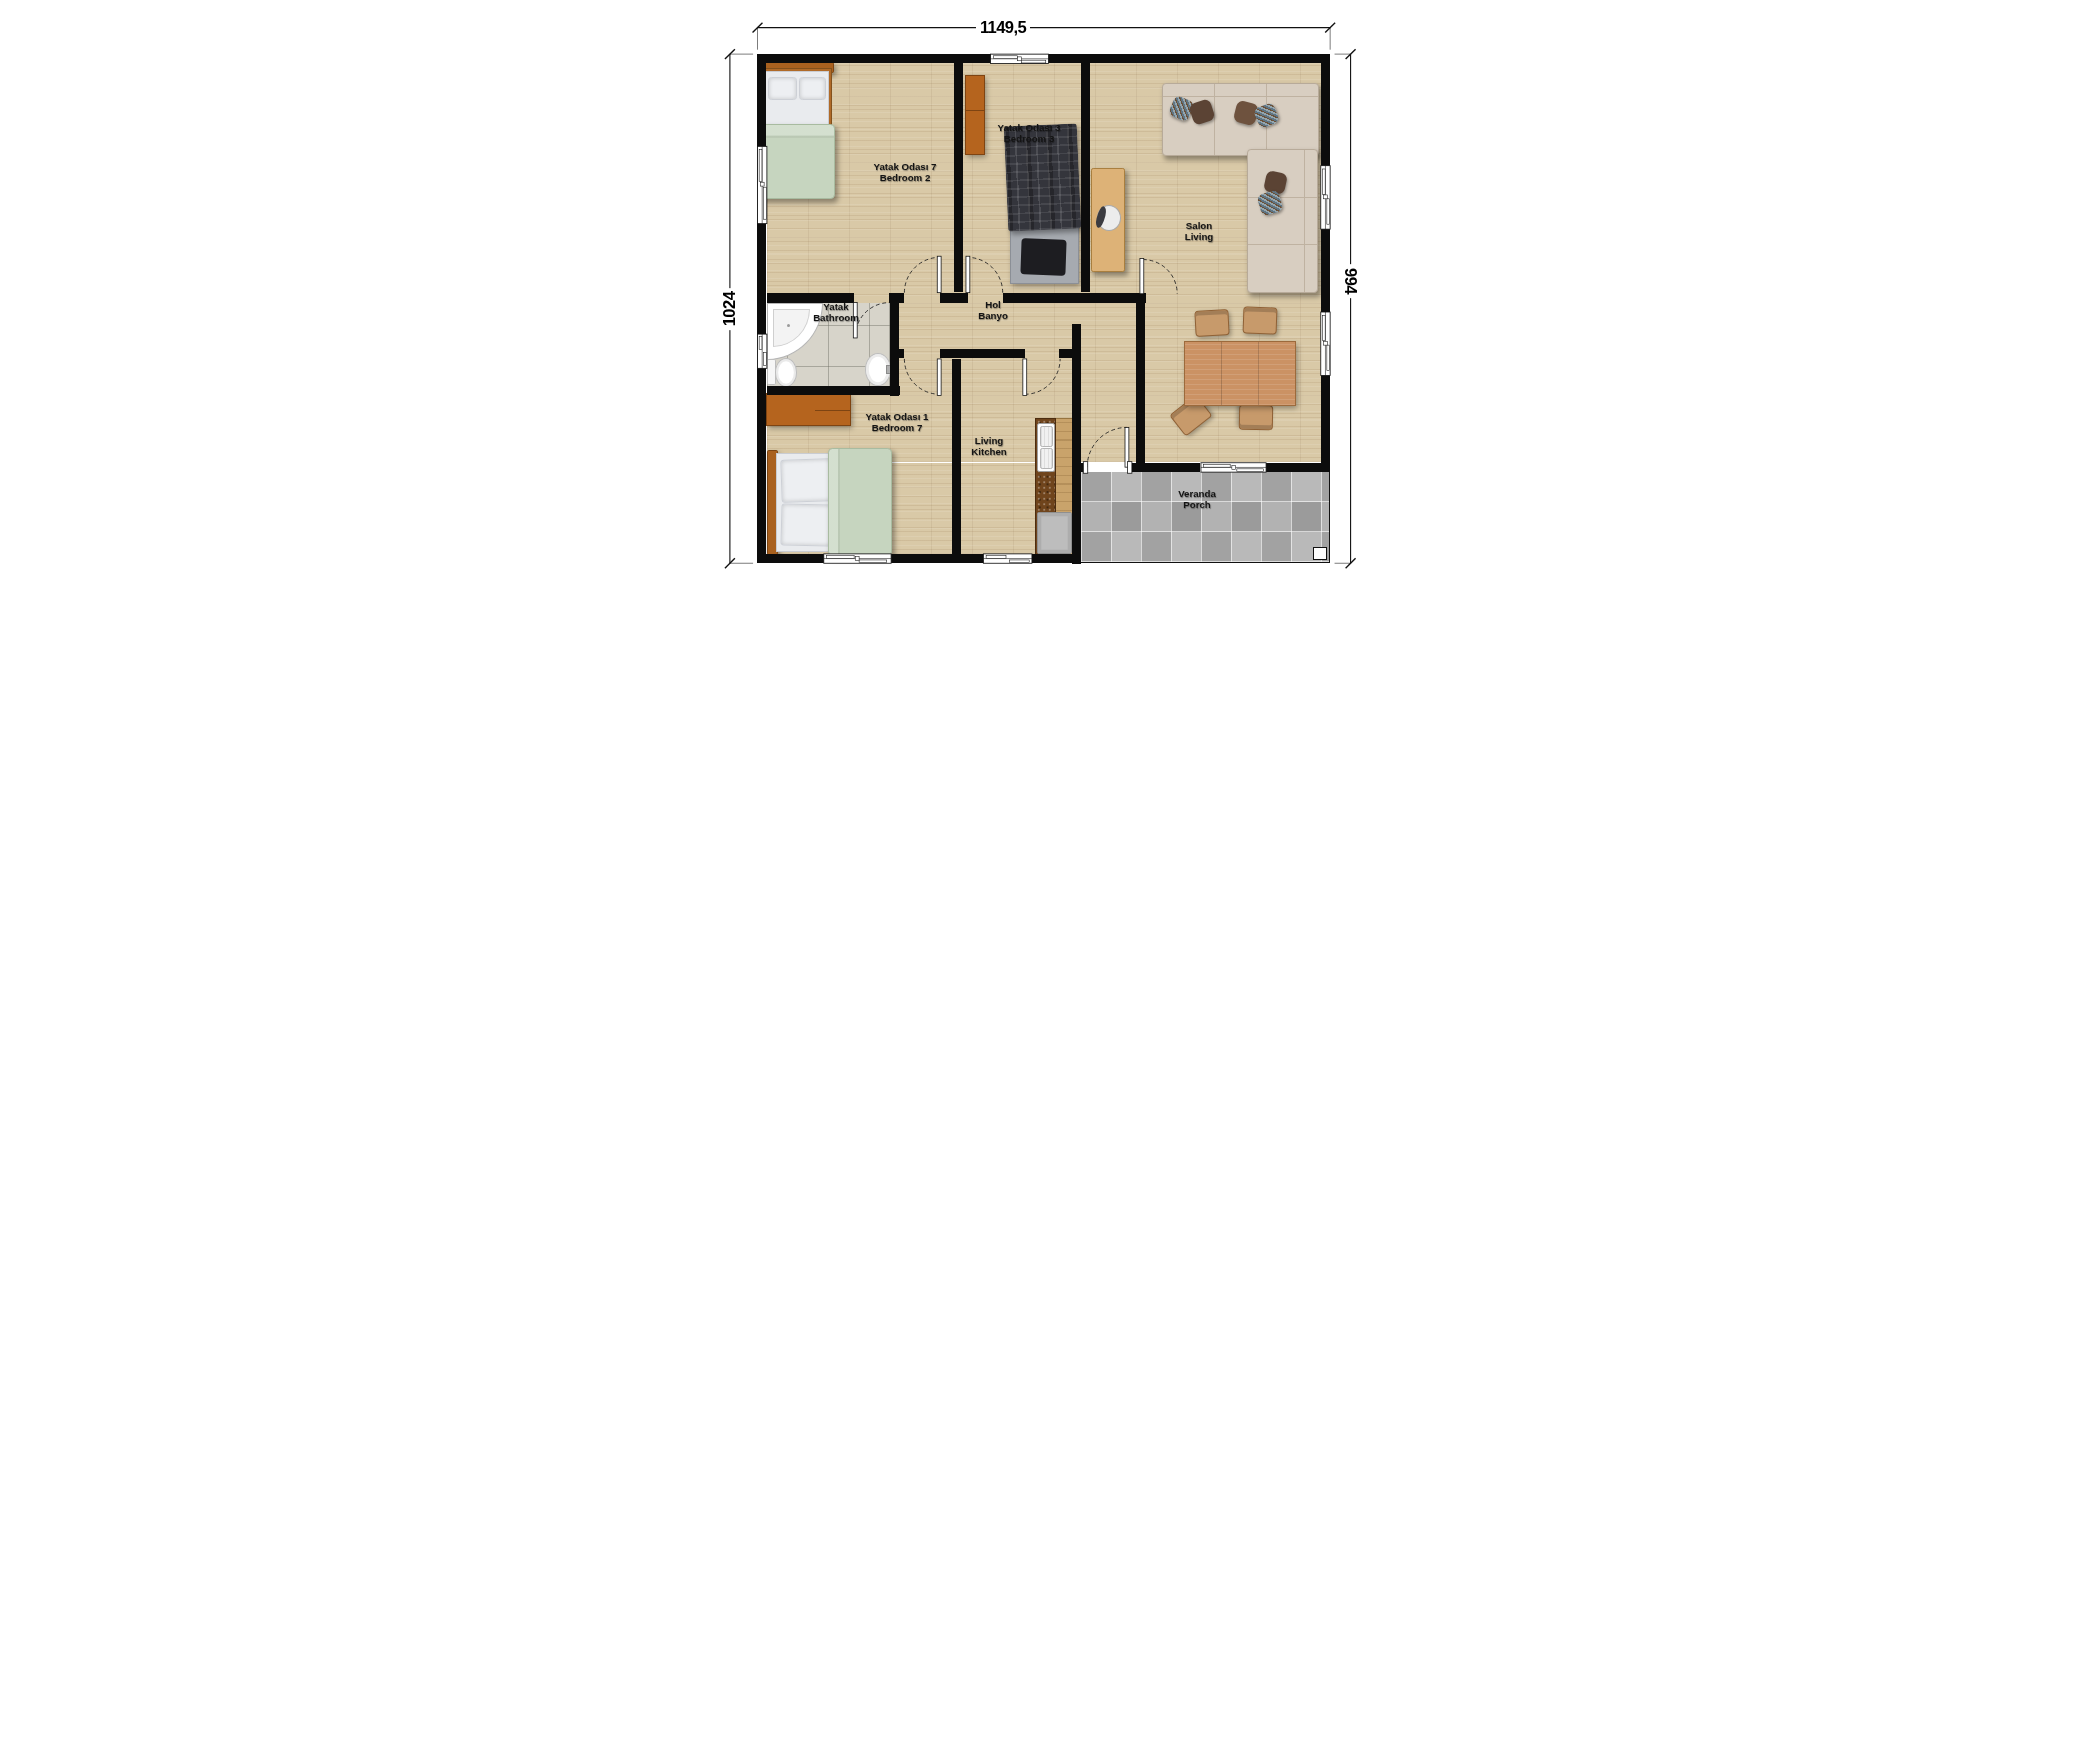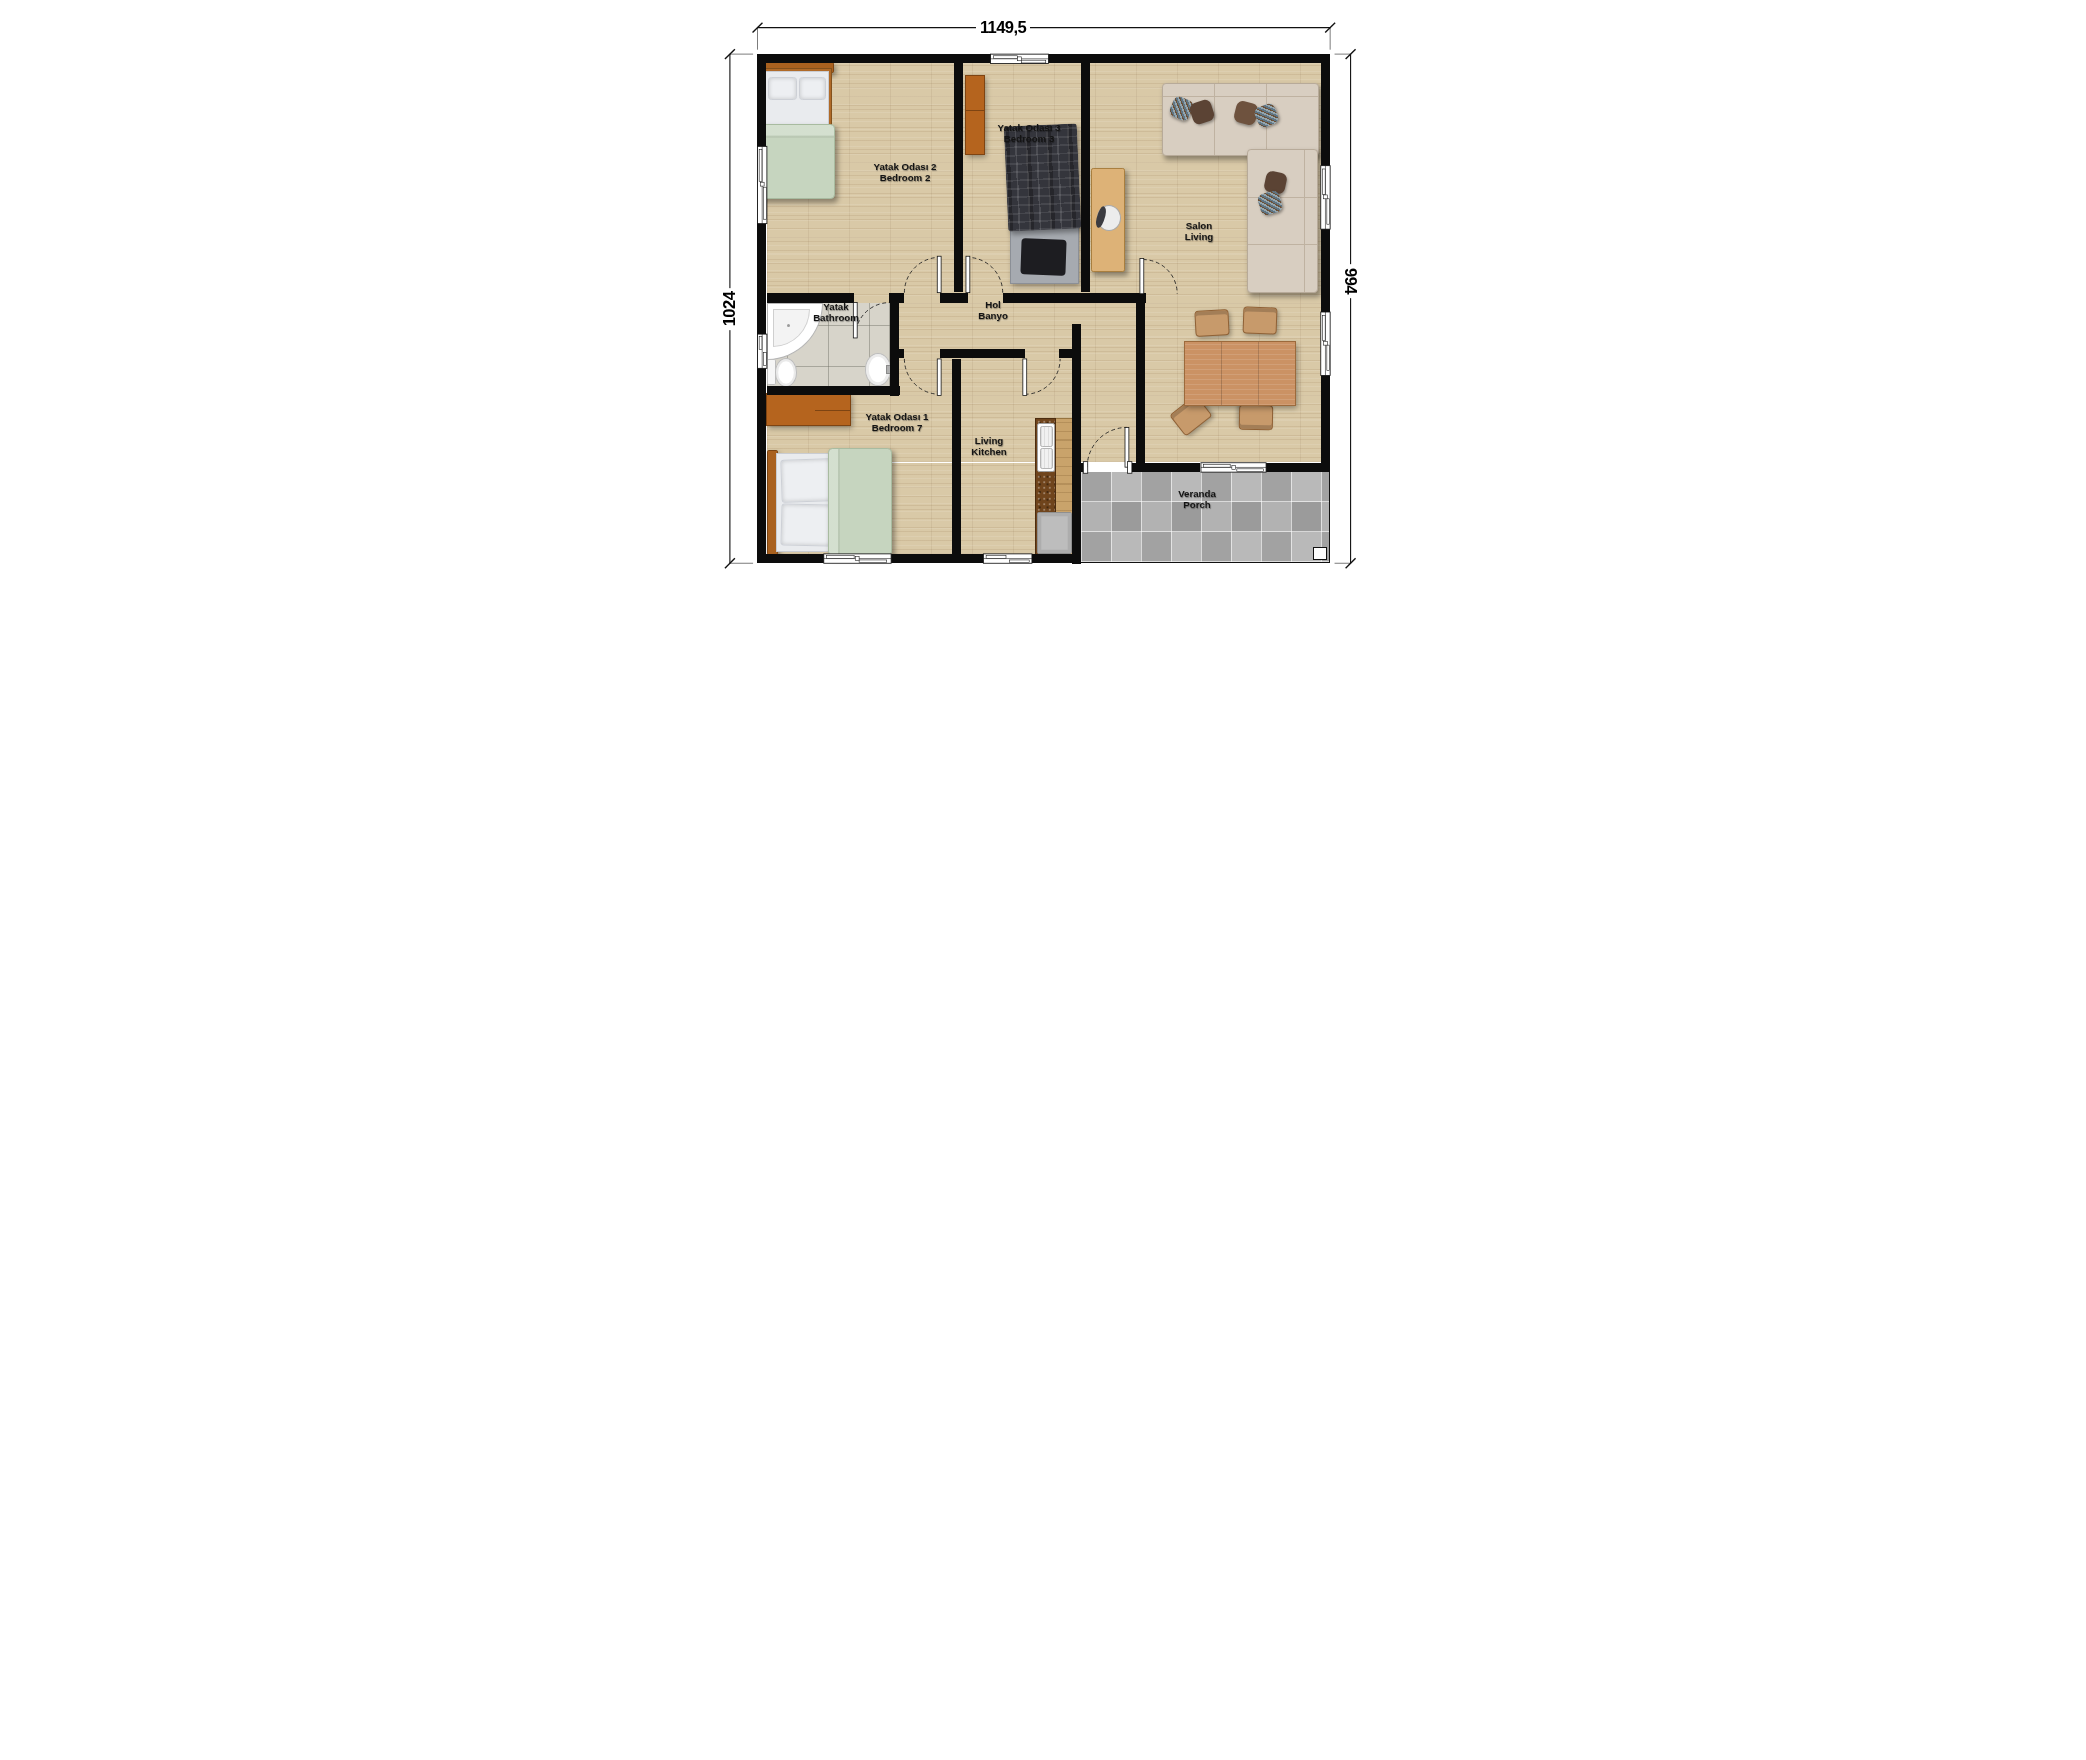--- a/index.html
+++ b/index.html
@@ -202,21 +202,21 @@
 
   <div class="wall" style="left:199px;top:349px;width:10px;height:9.4px;"></div>
   <div class="wall" style="left:245px;top:349px;width:85px;height:9.4px;"></div>
   <div class="wall" style="left:364px;top:349px;width:12.7px;height:9.4px;"></div>
 
   <div class="wall" style="left:257px;top:359px;width:9.4px;height:195px;"></div>
 
   <div class="wall" style="left:377px;top:324px;width:9.4px;height:240px;"></div>
 
   <div class="room-label" style="left:210px;top:172px;">
-    <span>Yatak Odası 2</span><br>
+    <span>Yatak Odası 7</span><br>
     <span>Bedroom 2</span>
   </div>
   <div class="room-label" style="left:334px;top:97px;margin-top:36px;">
     <span>Yatak Odası 3</span><br>
     <span>Bedroom 3</span>
   </div>
   <div class="room-label" style="left:504px;top:231px;">
     <span>Salon</span><br>
     <span>Living</span>
   </div>

